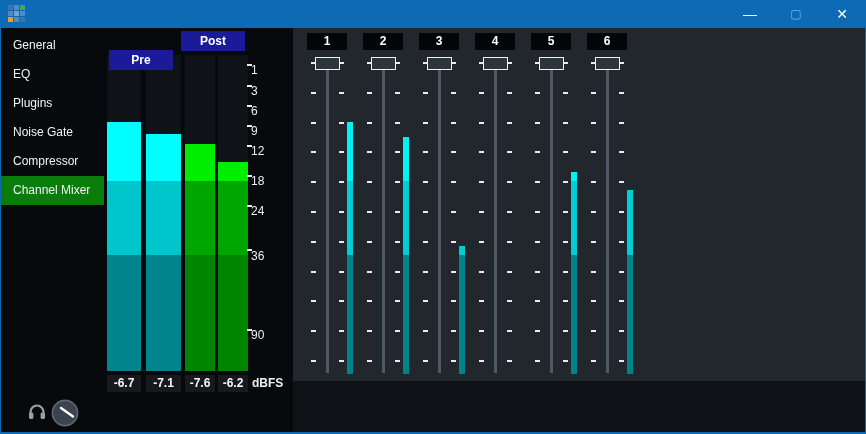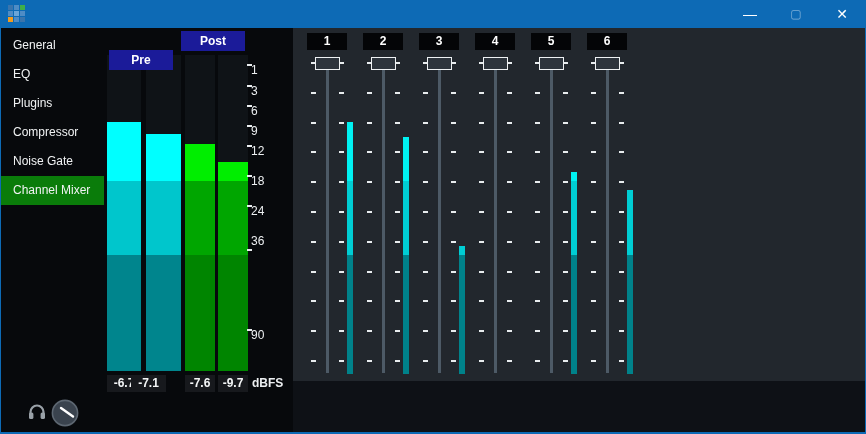--- a/index.html
+++ b/index.html
@@ -48,48 +48,48 @@
       <div class="hdr-badge" style="left: 108px; top: 31px; width: 64px; height: 20px; line-height: 20px; background: rgb(27, 27, 153); z-index: 6; margin-top: 19px;">Pre</div>
       <div style="left: 106px; top: 55px; width: 34px; height: 316px; background: rgb(15, 19, 23); z-index: 5;"></div>
       <div style="left: 106px; top: 122px; width: 34px; height: 59px; background: rgb(0, 255, 255); z-index: 6;"></div>
       <div style="left: 106px; top: 181px; width: 34px; height: 74px; background: rgb(0, 198, 204); z-index: 6;"></div>
       <div style="left: 106px; top: 255px; width: 34px; height: 116px; background: rgb(0, 133, 141); z-index: 6;"></div>
       <div class="readout" style="left: 106px; top: 375px; width: 34px; height: 17px; line-height: 17px; z-index: 6;">-6.7</div>
       <div style="left: 145px; top: 55px; width: 35px; height: 316px; background: rgb(15, 19, 23); z-index: 5;"></div>
       <div style="left: 145px; top: 134px; width: 35px; height: 47px; background: rgb(0, 255, 255); z-index: 6;"></div>
       <div style="left: 145px; top: 181px; width: 35px; height: 74px; background: rgb(0, 198, 204); z-index: 6;"></div>
       <div style="left: 145px; top: 255px; width: 35px; height: 116px; background: rgb(0, 133, 141); z-index: 6;"></div>
-      <div class="readout" style="left: 130px; top: 375px; width: 35px; height: 17px; line-height: 17px; z-index: 6;">-7.1</div>
+      <div class="readout" style="left: 145px; top: 375px; width: 35px; height: 17px; line-height: 17px; z-index: 6;">-7.1</div>
       <div class="hdr-badge" style="left: 180px; top: 31px; width: 64px; height: 20px; line-height: 20px; background: rgb(27, 27, 153); z-index: 6;">Post</div>
       <div style="left: 184px; top: 55px; width: 30px; height: 316px; background: rgb(15, 19, 23); z-index: 5;"></div>
       <div style="left: 184px; top: 144px; width: 30px; height: 37px; background: rgb(0, 238, 0); z-index: 6;"></div>
       <div style="left: 184px; top: 181px; width: 30px; height: 74px; background: rgb(0, 166, 0); z-index: 6;"></div>
       <div style="left: 184px; top: 255px; width: 30px; height: 116px; background: rgb(0, 133, 0); z-index: 6;"></div>
       <div class="readout" style="left: 184px; top: 375px; width: 30px; height: 17px; line-height: 17px; z-index: 6;">-7.6</div>
       <div style="left: 217px; top: 55px; width: 30px; height: 316px; background: rgb(15, 19, 23); z-index: 5;"></div>
       <div style="left: 217px; top: 162px; width: 30px; height: 19px; background: rgb(0, 238, 0); z-index: 6;"></div>
       <div style="left: 217px; top: 181px; width: 30px; height: 74px; background: rgb(0, 166, 0); z-index: 6;"></div>
       <div style="left: 217px; top: 255px; width: 30px; height: 116px; background: rgb(0, 133, 0); z-index: 6;"></div>
-      <div class="readout" style="left: 217px; top: 375px; width: 30px; height: 17px; line-height: 17px; z-index: 6;">-9.7</div>
+      <div class="readout" style="left: 217px; top: 375px; width: 30px; height: 17px; line-height: 17px; z-index: 6;">-6.2</div>
       <div style="left: 246px; top: 64px; width: 5px; height: 2px; background: rgb(232, 236, 238); z-index: 7;"></div>
       <div class="scale-label" style="left: 250px; top: 62px; height: 16px; line-height: 16px; z-index: 7;">1</div>
       <div style="left: 246px; top: 85px; width: 5px; height: 2px; background: rgb(232, 236, 238); z-index: 7;"></div>
       <div class="scale-label" style="left: 250px; top: 83px; height: 16px; line-height: 16px; z-index: 7;">3</div>
       <div style="left: 246px; top: 105px; width: 5px; height: 2px; background: rgb(232, 236, 238); z-index: 7;"></div>
       <div class="scale-label" style="left: 250px; top: 103px; height: 16px; line-height: 16px; z-index: 7;">6</div>
       <div style="left: 246px; top: 125px; width: 5px; height: 2px; background: rgb(232, 236, 238); z-index: 7;"></div>
       <div class="scale-label" style="left: 250px; top: 123px; height: 16px; line-height: 16px; z-index: 7;">9</div>
       <div style="left: 246px; top: 145px; width: 5px; height: 2px; background: rgb(232, 236, 238); z-index: 7;"></div>
       <div class="scale-label" style="left: 250px; top: 143px; height: 16px; line-height: 16px; z-index: 7;">12</div>
       <div style="left: 246px; top: 175px; width: 5px; height: 2px; background: rgb(232, 236, 238); z-index: 7;"></div>
       <div class="scale-label" style="left: 250px; top: 173px; height: 16px; line-height: 16px; z-index: 7;">18</div>
       <div style="left: 246px; top: 205px; width: 5px; height: 2px; background: rgb(232, 236, 238); z-index: 7;"></div>
       <div class="scale-label" style="left: 250px; top: 203px; height: 16px; line-height: 16px; z-index: 7;">24</div>
       <div style="left: 246px; top: 249px; width: 5px; height: 2px; background: rgb(232, 236, 238); z-index: 7;"></div>
-      <div class="scale-label" style="left: 250px; top: 233px; height: 16px; line-height: 16px; z-index: 7;">36</div>
+      <div class="scale-label" style="left: 250px; top: 248px; height: 16px; line-height: 16px; z-index: 7;">36</div>
       <div style="left: 246px; top: 329px; width: 5px; height: 2px; background: rgb(232, 236, 238); z-index: 7;"></div>
       <div class="scale-label" style="left: 250px; top: 327px; height: 16px; line-height: 16px; z-index: 7;">90</div>
       <div class="ch-header" style="left: 306px; top: 33px; width: 40px; height: 17px; line-height: 17px; z-index: 6;">1</div>
       <div style="left: 325px; top: 62px; width: 3px; height: 311px; background: rgb(77, 90, 102); z-index: 6;"></div>
       <div style="left: 310px; top: 62px; width: 5px; height: 2px; background: rgb(232, 236, 238); z-index: 6;"></div>
       <div style="left: 338px; top: 62px; width: 5px; height: 2px; background: rgb(232, 236, 238); z-index: 6;"></div>
       <div style="left: 310px; top: 92px; width: 5px; height: 2px; background: rgb(232, 236, 238); z-index: 6;"></div>
       <div style="left: 338px; top: 92px; width: 5px; height: 2px; background: rgb(232, 236, 238); z-index: 6;"></div>
       <div style="left: 310px; top: 122px; width: 5px; height: 2px; background: rgb(232, 236, 238); z-index: 6;"></div>
       <div style="left: 338px; top: 122px; width: 5px; height: 2px; background: rgb(232, 236, 238); z-index: 6;"></div>
@@ -266,22 +266,22 @@
       <div class="win-btn">—</div>
       <div class="win-btn max">▢</div>
       <div class="win-btn">✕</div>
     </div>
   </div>
 
   <div class="sidebar" id="sidebar">
       <div class="side-item">General</div>
       <div class="side-item">EQ</div>
       <div class="side-item">Plugins</div>
+      <div class="side-item">Noise Gate</div>
       <div class="side-item">Compressor</div>
-      <div class="side-item">Noise Gate</div>
       <div class="side-item" style="background: rgb(10, 124, 10);">Channel Mixer</div>
     </div>
 
   <div class="unit-label">dBFS</div>
 
   <svg class="headphone" width="20" height="20" viewBox="0 0 20 20">
     <path d="M3.5,16 v-5 a6.5,6.5 0 0 1 13,0 v5" fill="none" stroke="#99a1a8" stroke-width="2.2"></path>
     <rect x="2" y="11.5" width="4.4" height="6.5" rx="1.6" fill="#99a1a8"></rect>
     <rect x="13.6" y="11.5" width="4.4" height="6.5" rx="1.6" fill="#99a1a8"></rect>
   </svg>

